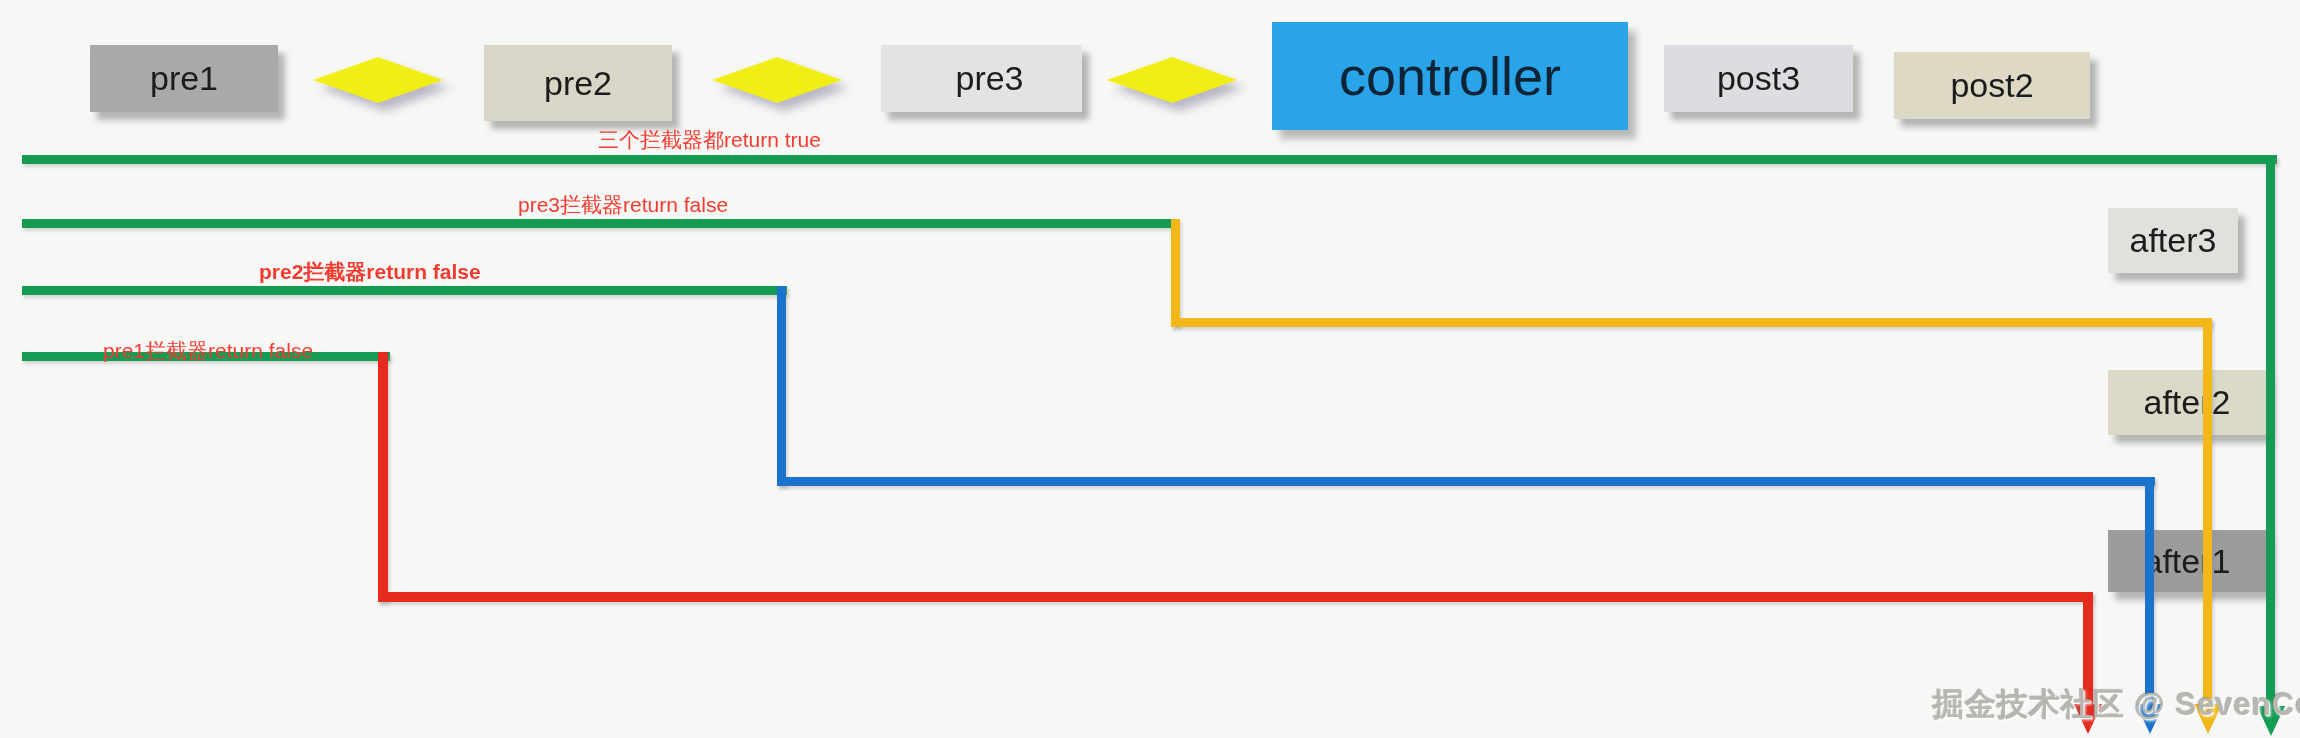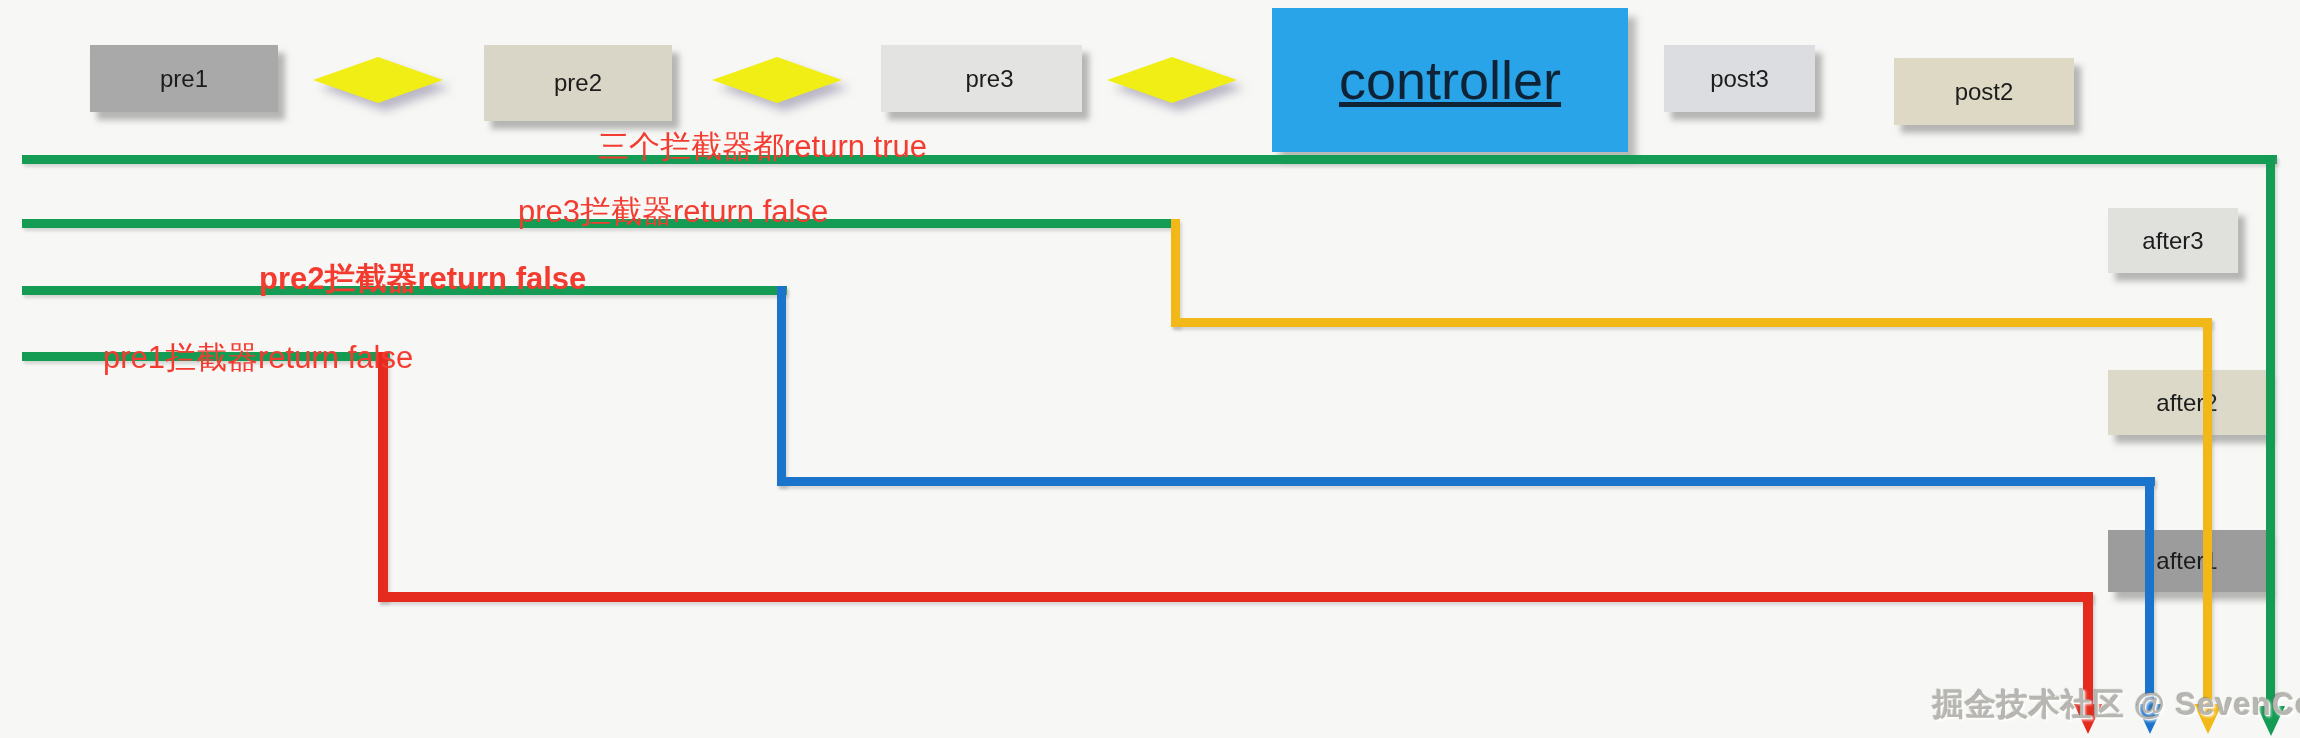--- a/index.html
+++ b/index.html
@@ -6,21 +6,21 @@
   body{
     width:2300px;height:738px;overflow:hidden;
     background:var(--bg,#f7f7f5);
     font-family:"Liberation Sans","DejaVu Sans",sans-serif;
   }
   #canvas{position:relative;width:2300px;height:738px;}
 
   
   .node{
     position:absolute;display:flex;align-items:center;justify-content:center;
-    font-size:24px;color:#1c1c1c;z-index:2;
+    font-size:34px;color:#1c1c1c;z-index:2;
     box-shadow:7px 8px 6px rgba(115,115,115,.5);
   }
   .b-pre1{background:var(--pre1);}
   .b-pre2{background:var(--pre2);}
   .b-pre3{background:var(--pre3);}
   .b-post3{background:var(--post3);}
   .b-post2{background:var(--post2);}
   .b-post1{background:var(--post1);}
   .b-after3{background:var(--after3);}
   .b-after2{background:var(--after2);}
@@ -53,21 +53,21 @@
     border-top:30px solid #000;box-shadow:none;
   }
   .arrow.green{border-top-color:var(--green);background:transparent;}
   .arrow.yellow{border-top-color:var(--yellow);background:transparent;}
   .arrow.blue{border-top-color:var(--blue);background:transparent;}
   .arrow.red{border-top-color:var(--red_line);background:transparent;}
 
   
   .ann{
     position:absolute;z-index:6;white-space:nowrap;
-    font-size:31px;color:var(--red_text);
+    font-size:21px;color:var(--red_text);
   }
 
   
   .watermark{
     position:absolute;z-index:8;white-space:nowrap;
     font-size:31px;font-weight:700;letter-spacing:1px;
     color:var(--watermark_color);
     text-shadow:1px 1px 1px #ffffff,2px 2px 3px rgba(255,255,255,.85),-1px -1px 1px rgba(105,105,105,.55);
   }
 </style>
@@ -87,25 +87,25 @@
   <div class="diamond-wrap" style="left:712px;top:57px;width:130px;height:46px;">
     <div class="diamond" style="left:0;top:0;width:130px;height:46px;"></div>
   </div>
 
   <div class="node b-pre3" style="left:881px;top:45px;width:185px;height:67px;padding-left:16px;">pre3</div>
 
   <div class="diamond-wrap" style="left:1107px;top:57px;width:130px;height:46px;">
     <div class="diamond" style="left:0;top:0;width:130px;height:46px;"></div>
   </div>
 
-  <div class="node b-controller" style="left:1272px;top:8px;width:356px;height:144px;text-decoration:underline;">controller</div>
+  <div class="node b-controller" style="left:1272px;top:22px;width:356px;height:108px;">controller</div>
 
-  <div class="node b-post3" style="left:1664px;top:45px;width:151px;height:67px;">post3</div>
+  <div class="node b-post3" style="left:1664px;top:45px;width:189px;height:67px;">post3</div>
 
-  <div class="node b-post2" style="left:1894px;top:58px;width:180px;height:67px;">post2</div>
+  <div class="node b-post2" style="left:1894px;top:52px;width:196px;height:67px;">post2</div>
 
 
   <div class="node b-after3" style="left:2108px;top:208px;width:130px;height:65px;">after3</div>
 
   <div class="node b-after2" style="left:2108px;top:370px;width:158px;height:65px;">after2</div>
 
   <div class="node b-after1" style="left:2108px;top:530px;width:158px;height:62px;">after1</div>
 
   <div class="seg green" style="left:22px;top:155px;width:2255px;height:9px;"></div>
   <div class="seg green" style="left:2266px;top:155px;width:9px;height:553px;"></div>

